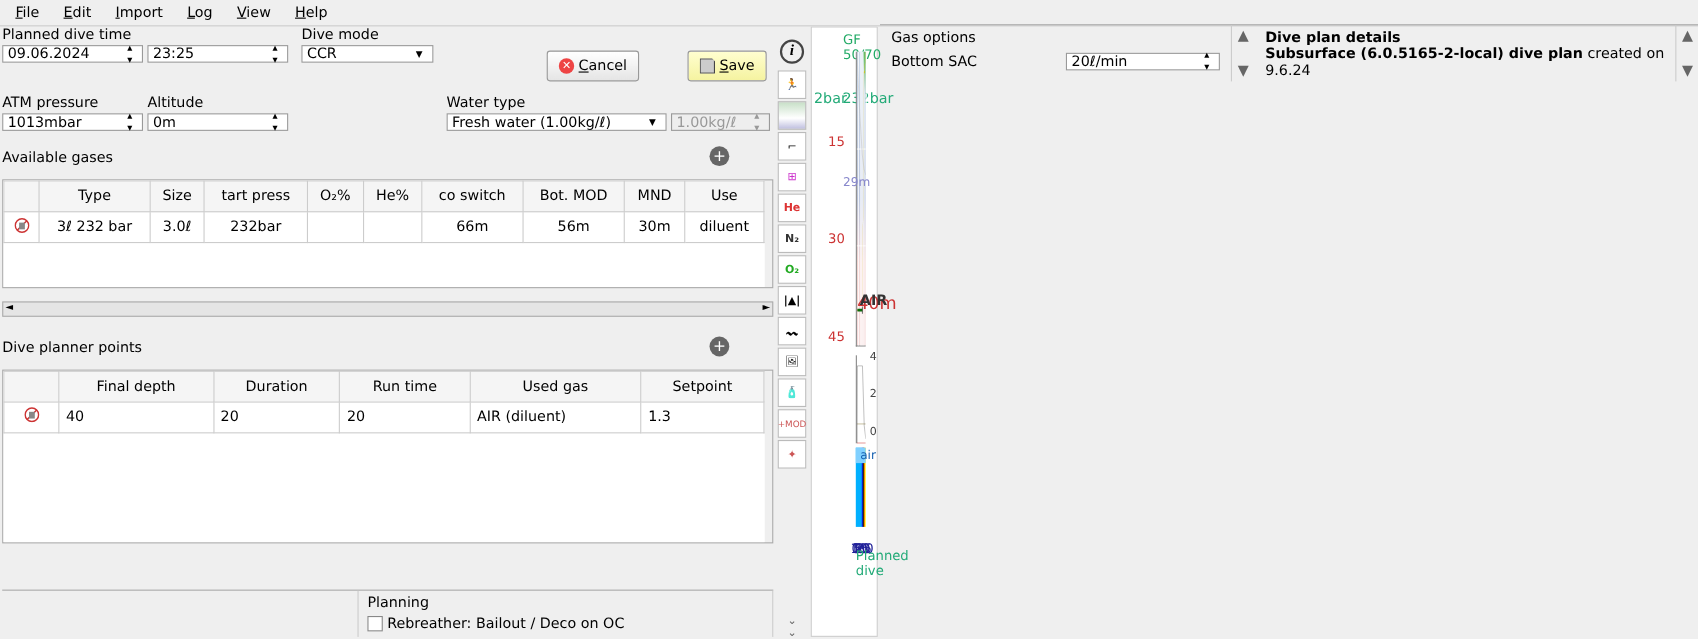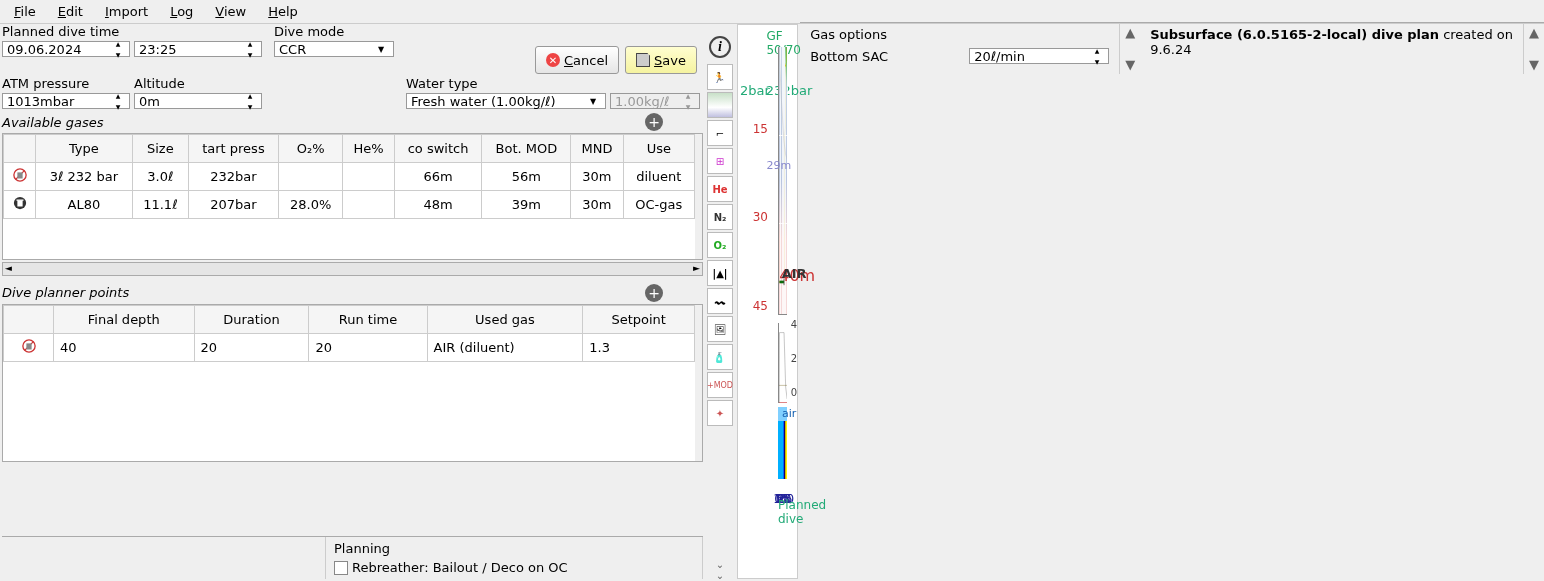--- a/index.html
+++ b/index.html
@@ -4,41 +4,41 @@
 <style>
 * { box-sizing: border-box; margin: 0; padding: 0; font-family: "DejaVu Sans", "Liberation Sans", sans-serif; font-size: 13px; }
 body { background: #efefef; width: 1544px; height: 581px; overflow: hidden; position: relative; }
 
 .menubar { background: #efefef; padding: 2px 4px; display: flex; gap: 2px; border-bottom: 1px solid #ccc; }
 .menubar span { padding: 2px 10px; text-decoration: underline; text-decoration-color: transparent; cursor: default; }
 .menubar span::first-letter { text-decoration: underline; }
 
 .main { display: flex; position: absolute; top: 22px; left: 0; right: 0; bottom: 0; }
 
-.left { width: 705px; padding: 2px; display: flex; flex-direction: column; gap: 2px; }
+.left { width: 705px; padding: 2px; display: flex; flex-direction: column; gap: 12px; }
 .right { flex: 1; display: flex; flex-direction: row; }
 
 .row { display: flex; gap: 4px; align-items: flex-start; }
 .field { display: flex; flex-direction: column; gap: 2px; }
 .field label { font-size: 13px; }
 
 .dateinput, .spininput, .combo { background: #fff; border: 1px solid #999; height: 16px; display: flex; align-items: center; padding: 0 4px; }
 .dateinput { width: 128px; }
 .spininput { width: 128px; }
 .combo { width: 200px; justify-content: space-between; }
 .spinbtns { display: flex; flex-direction: column; margin-left: auto; }
 .spinbtns .sb { width: 14px; height: 11px; font-size: 6px; display:flex; align-items:center; justify-content:center; cursor:pointer; }
 .dropbtn { width: 16px; font-size: 8px; text-align:center; }
 
 .btn { height: 28px; border: 1px solid #999; border-radius: 3px; padding: 2px 10px; background: linear-gradient(#fff,#e5e5e5); display:inline-flex; align-items:center; gap:4px; cursor:pointer; }
-.btn.save { background: linear-gradient(#fffed0,#f5f3a0); }
+.btn.save { background: linear-gradient(#fffed0,#f5f3a0); margin-left: 38px; }
 .icon-cancel { width:14px; height:14px; background:#e44; border-radius:50%; color:#fff; font-size:10px; display:flex;align-items:center;justify-content:center;font-weight:bold; }
 .icon-save { width:14px; height:14px; border:1px solid #444; background:#ccc; clip-path: polygon(0 0,80% 0,100% 20%,100% 100%,0 100%); }
 
-.section-title { font-size:13px; margin-top:2px; display:flex; align-items:center; justify-content:space-between;font-style:italic; }
+.section-title { font-size:13px; margin-top:2px; display:flex; align-items:flex-end; justify-content:space-between; }
 .addbtn { width:18px; height:18px; background:#666; color:#fff; border-radius:50%; font-size:14px; display:flex;align-items:center;justify-content:center; cursor:pointer; margin-right:40px;}
 
 table { border-collapse: collapse; width: 692px; background:#fff; }
 table th, table td { border: 1px solid #ccc; padding: 4px 6px; text-align:center; font-weight:normal; height:28px; }
 table th { background:#f5f5f5; }
 .tablewrap { border:1px solid #aaa; overflow:auto; }
 .hscroll { height:14px; background:#e5e5e5; border:1px solid #aaa; position:relative; }
 .hscroll::before { content:'◄'; position:absolute; left:2px; font-size:9px; top:0; }
 .hscroll::after { content:'►'; position:absolute; right:2px; font-size:9px; top:0; }
 .trash { width:14px;height:14px;display:inline-block;position:relative; }
@@ -215,36 +215,20 @@
         <td>3.0ℓ</td>
         <td>232bar</td>
         <td></td>
         <td></td>
         <td>66m</td>
         <td>56m</td>
         <td>30m</td>
         <td>diluent</td>
       </tr>
       <tr>
-        <td><span class="trash"><svg viewBox="0 0 16 16">
-                    <circle cx="8" cy="8" r="7" fill="#333"></circle>
-                    <rect x="5" y="5" width="6" height="7" fill="#fff"></rect>
-                    <rect x="4" y="4" width="8" height="1.5" fill="#fff"></rect>
-                  </svg></span></td>
-        <td>AL80</td>
-        <td>11.1ℓ</td>
-        <td>207bar</td>
-        <td>28.0%</td>
-        <td></td>
-        <td>48m</td>
-        <td>39m</td>
-        <td>30m</td>
-        <td>OC-gas</td>
-      </tr>
-      <tr>
               <td colspan="10" style="height:40px;border:none;background:#fff"></td>
             </tr>
     </tbody>
         </table>
   </div>
   <div class="hscroll"></div>
 
   <div class="section-title" style="margin-top:6px">
     <span>Dive planner points</span>
     <span class="addbtn">+</span>
@@ -391,20 +375,21 @@
                 <div class="sb">▼</div>
               </div>
         </div>
       </div>
     </div>
     <div class="scroll-arrow">
           <span>▲</span>
           <span>▼</span>
         </div>
     <div class="col" style="flex:1">
+      <div style="font-weight:bold">Dive plan details</div>
       <div><b>Subsurface (6.0.5165-2-local) dive plan</b><span> created on</span></div>
       <div>9.6.24</div>
     </div>
     <div class="scroll-arrow">
           <span>▲</span>
           <span>▼</span>
         </div>
   </div>
 
 </div>

